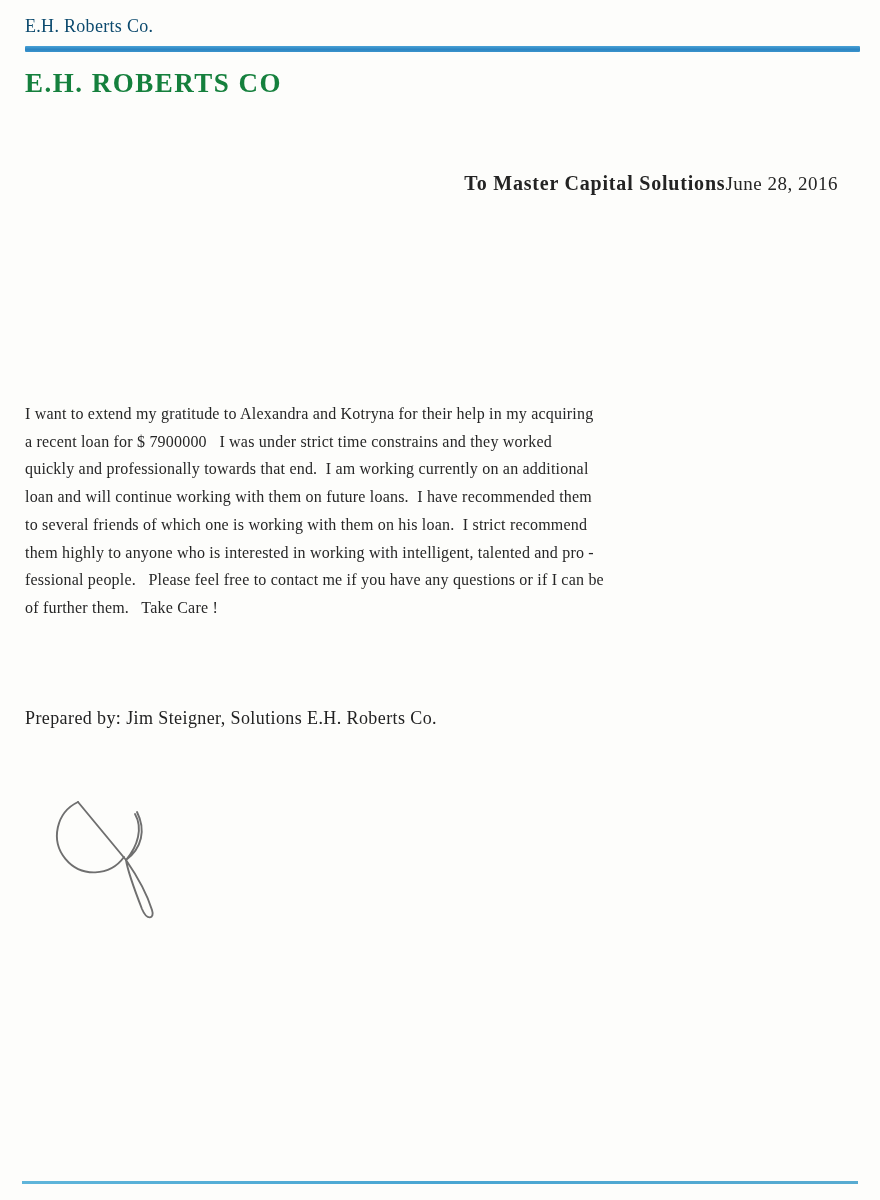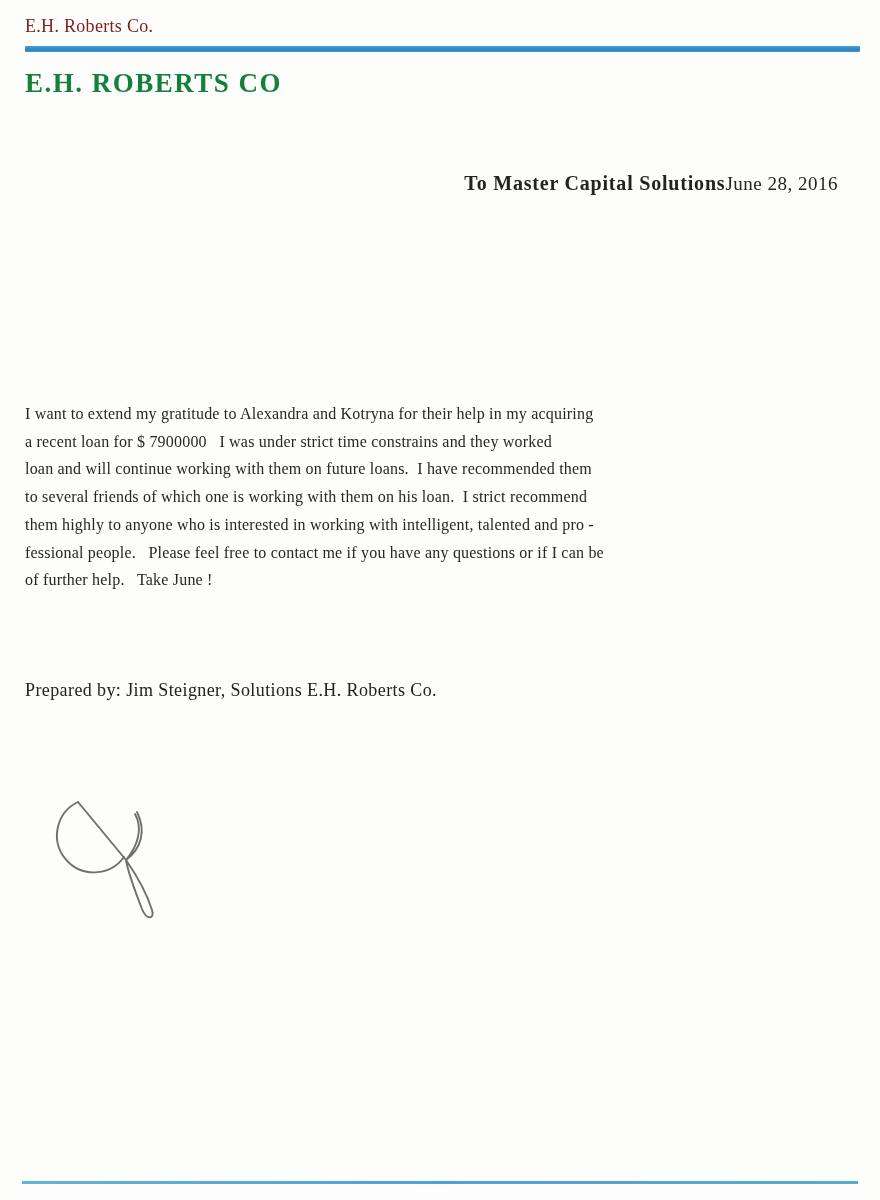--- a/index.html
+++ b/index.html
@@ -16,21 +16,21 @@
     overflow: hidden;
     font-family: "Liberation Serif", serif;
     color: #1e1e1e;
   }
   .content {
     padding: 16px 42px 0 25px;
   }
   .letterhead-small {
     font-family: "Liberation Serif", serif;
     font-size: 18px;
-    color: #7f1d1d;
+    color: #0c4a6e;
     letter-spacing: 0.3px;
   }
   .top-rule {
     margin-top: 9px;
     height: 6px;
     width: 835px;
     background: linear-gradient(180deg, #4aa2d6 0%, #2c85c2 55%, #3a93cc 100%);
     border-radius: 1px;
   }
   .company-heading {
@@ -110,25 +110,26 @@
     <div class="company-heading" style="color: #15803d;">E.H. ROBERTS CO</div>
 
     <div class="meta-row">
       <div class="recipient">To Master Capital Solutions</div>
       <div class="date">June 28, 2016</div>
     </div>
 
     <div class="body-paragraph">
       <div class="body-line">I want to extend my gratitude to Alexandra and Kotryna for their help in my acquiring</div>
       <div class="body-line">a recent loan for $ 7900000   I was under strict time constrains and they worked</div>
+      <div class="body-line">quickly and professionally towards that end.  I am working currently on an additional</div>
       <div class="body-line">loan and will continue working with them on future loans.  I have recommended them</div>
       <div class="body-line">to several friends of which one is working with them on his loan.  I strict recommend</div>
       <div class="body-line">them highly to anyone who is interested in working with intelligent, talented and pro -</div>
       <div class="body-line">fessional people.   Please feel free to contact me if you have any questions or if I can be</div>
-      <div class="body-line">of further help.   Take June !</div>
+      <div class="body-line">of further them.   Take Care !</div>
     </div>
 
     <div class="prepared-by">Prepared by: Jim Steigner, Solutions E.H. Roberts Co.</div>
 
   </div>
 
   <div class="signature-wrap">
     <svg viewBox="0 0 130 140" fill="none" stroke="#6f6f6f" stroke-width="1.9" stroke-linecap="round" stroke-linejoin="round">
 
       <path d="M 34 14 A 37 37 0 1 0 80 69" stroke="#6f6f6f"></path>

